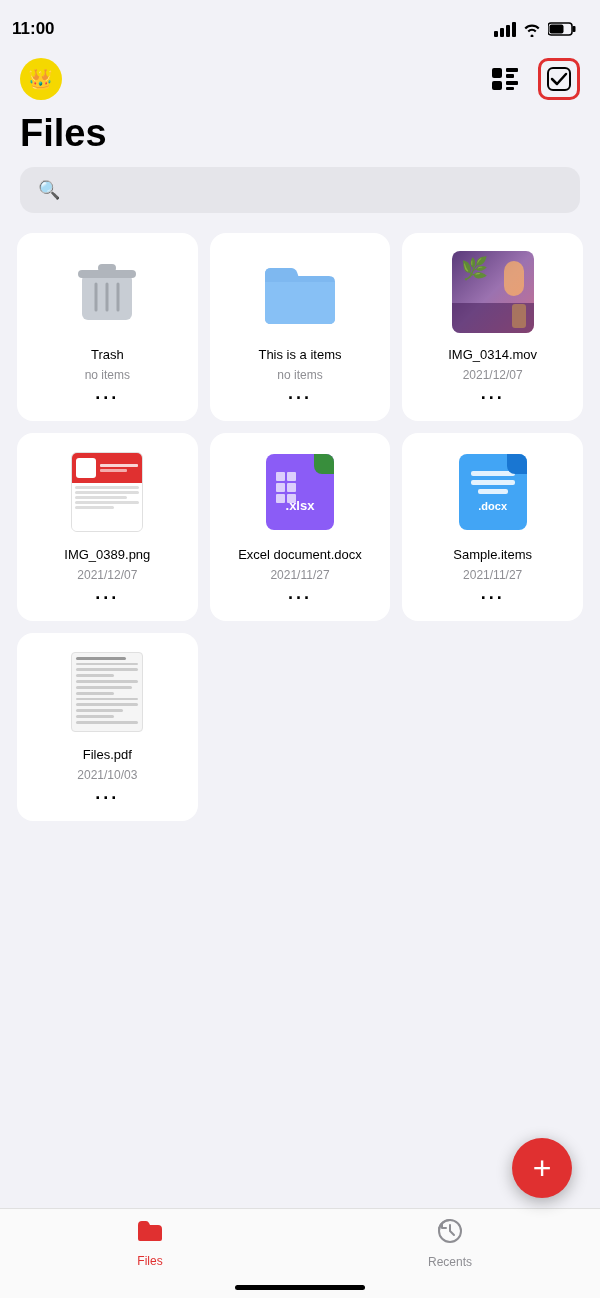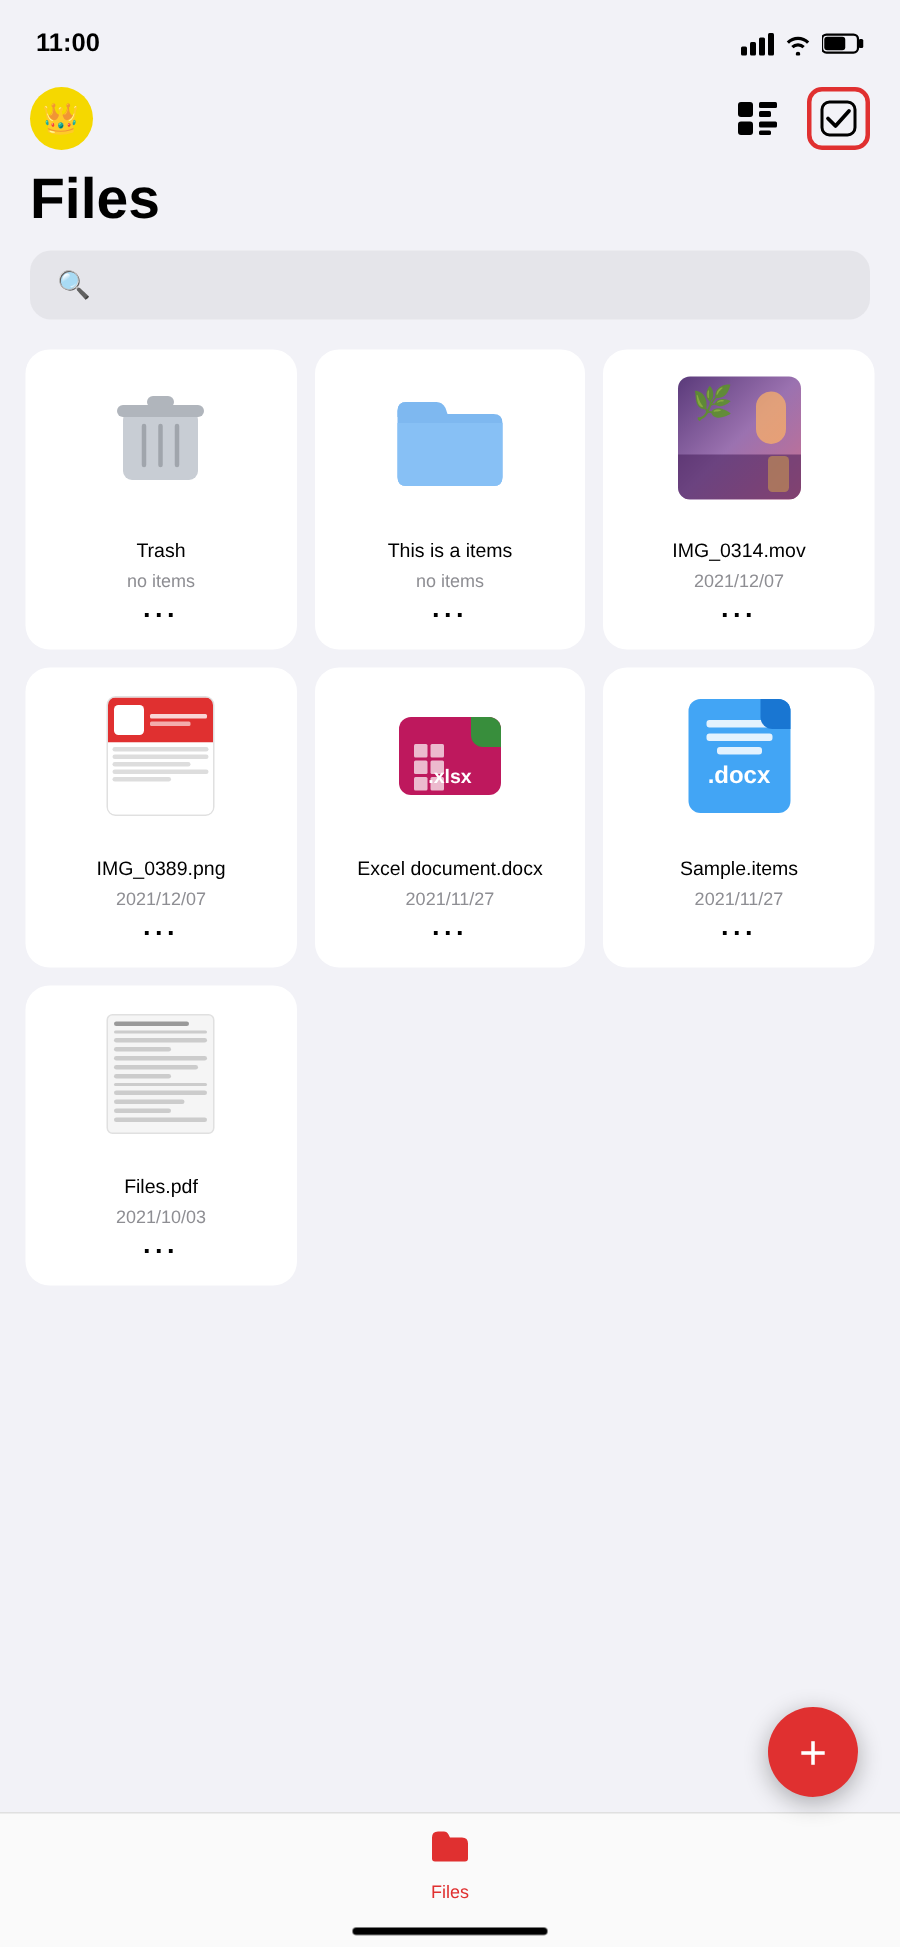--- a/index.html
+++ b/index.html
@@ -11,21 +11,21 @@
       font-family: -apple-system, BlinkMacSystemFont, 'Helvetica Neue', Arial, sans-serif;
       position: relative;
       overflow-x: hidden;
     }
 
     
     .status-bar {
       display: flex;
       justify-content: space-between;
       align-items: center;
-      padding: 14px 24px 6px 24px;
+      padding: 14px 24px 6px 12px;
       height: 50px;
     }
     .status-time {
       font-size: 17px;
       font-weight: 600;
       color: #000;
     }
     .status-icons {
       display: flex;
       align-items: center;
@@ -137,21 +137,20 @@
       justify-content: center;
       margin-bottom: 10px;
     }
     .file-name {
       font-size: 13px;
       font-weight: 500;
       color: #000;
       text-align: center;
       margin-bottom: 4px;
       line-height: 1.3;
-      margin-top: 12px;
     }
     .file-meta {
       font-size: 12px;
       color: #8e8e93;
       margin-bottom: 6px;
     }
     .file-more {
       font-size: 18px;
       color: #000;
       font-weight: 700;
@@ -181,22 +180,22 @@
     .thumb-img-0389 .white-area .line {
       height: 3px;
       background: #ddd;
       margin-bottom: 2px;
       border-radius: 2px;
     }
 
     
     .icon-xlsx {
       width: 68px;
-      height: 52px;
-      background: #be185d;
+      height: 76px;
+      background: #8b5cf6;
       border-radius: 8px 8px 8px 8px;
       position: relative;
       display: flex;
       align-items: center;
       justify-content: center;
     }
     .icon-xlsx::before {
       content: '';
       position: absolute;
       top: 0; right: 0;
@@ -248,21 +247,21 @@
     .icon-docx .line-row {
       width: 44px;
       height: 5px;
       background: rgba(255,255,255,0.85);
       border-radius: 2px;
     }
     .icon-docx .line-row.short {
       width: 30px;
     }
     .icon-docx .ext-label {
-      font-size: 16px;
+      font-size: 11px;
       color: #fff;
       font-weight: 700;
       margin-top: 2px;
     }
 
     
     .thumb-pdf {
       width: 72px;
       height: 80px;
       border-radius: 4px;
@@ -539,15 +538,26 @@
 
 <div class="tab-bar">
   <div class="tab-item active">
     <span class="tab-icon">
       <svg width="28" height="24" viewBox="0 0 28 24">
         <path d="M2 6 Q2 2 6 2 L10 2 Q12 2 13 4 L14 6 L22 6 Q26 6 26 10 L26 20 Q26 22 24 22 L4 22 Q2 22 2 20 Z" fill="#e03030"></path>
       </svg>
     </span>
     <span class="tab-label">Files</span>
   </div>
+  <div class="tab-item inactive">
+    <span class="tab-icon">
+      <svg width="26" height="26" viewBox="0 0 26 26">
+        <circle cx="13" cy="13" r="11" fill="none" stroke="#8e8e93" stroke-width="2"></circle>
+        <polyline points="13,7 13,13 17,17" fill="none" stroke="#8e8e93" stroke-width="2" stroke-linecap="round" stroke-linejoin="round"></polyline>
+        <path d="M2 10 Q5 2 13 2" fill="none" stroke="#8e8e93" stroke-width="2" stroke-linecap="round"></path>
+        <polyline points="5,6 5,10 9,10" fill="none" stroke="#8e8e93" stroke-width="2" stroke-linecap="round" stroke-linejoin="round"></polyline>
+      </svg>
+    </span>
+    <span class="tab-label">Recents</span>
+  </div>
 </div>
 
 <div class="home-indicator"></div>
 
 </body></html>

